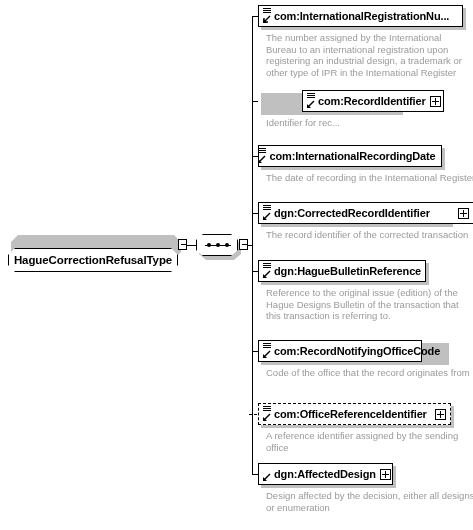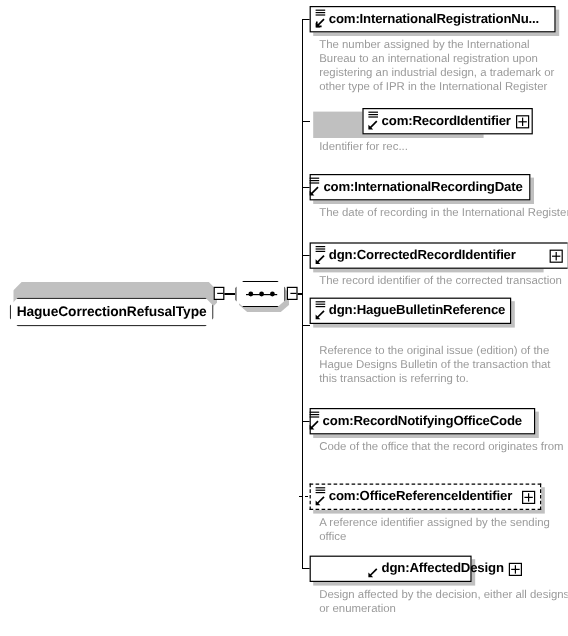--- a/index.html
+++ b/index.html
@@ -358,21 +358,21 @@
             <path d="M1 8 L1 4 L5 8 Z" fill="#000"></path>
           </svg>
         </span>
       </span>
       <span class="el-label">dgn:CorrectedRecordIdentifier</span>
       <span class="plus"></span>
     </div>
   </div>
   <div class="el-desc" style="top:229px; left:266px;">The record identifier of the corrected transaction</div>
 
-  <div class="node" style="top:248px; width:136px;">
+  <div class="node" style="top:260px; width:136px;">
     <div class="el-shadow" style="width:168px; height:22px;"></div>
     <div class="el-box" style="width:168px;">
       <span class="el-icon">
         <span class="lines">
             <span></span>
             <span></span>
             <span></span>
           </span>
         <span class="arrow">
           <svg width="9" height="9" viewBox="0 0 9 9">
@@ -382,21 +382,21 @@
         </span>
       </span>
       <span class="el-label">dgn:HagueBulletinReference</span>
       <span class="spacer-right"></span>
     </div>
   </div>
   <div class="el-desc" style="top:287px; left:266px;">Reference to the original issue (edition) of the Hague Designs Bulletin of the transaction that this transaction is referring to.</div>
 
   <div class="node" style="top:340px; width:188px;">
     <div class="el-shadow" style="width:188px; height:22px;"></div>
-    <div class="el-box" style="width:188px;justify-content:flex-end;">
+    <div class="el-box" style="width:164px;">
       <span class="el-icon">
         <span class="lines">
             <span></span>
             <span></span>
             <span></span>
           </span>
         <span class="arrow">
           <svg width="9" height="9" viewBox="0 0 9 9">
             <path d="M8 1 L2 7" stroke="#000" stroke-width="1.4" fill="none"></path>
             <path d="M1 8 L1 4 L5 8 Z" fill="#000"></path>
@@ -426,21 +426,21 @@
         </span>
       </span>
       <span class="el-label">com:OfficeReferenceIdentifier</span>
       <span class="plus"></span>
     </div>
   </div>
   <div class="el-desc" style="top:430px; left:266px;">A reference identifier assigned by the sending office</div>
 
   <div class="node" style="top:463px; width:135px;">
     <div class="el-shadow" style="width:135px; height:22px;"></div>
-    <div class="el-box" style="width:135px;padding-left:44px;">
+    <div class="el-box" style="width:135px;">
       <span class="el-icon">
         <span class="arrow">
           <svg width="9" height="9" viewBox="0 0 9 9">
             <path d="M8 1 L2 7" stroke="#000" stroke-width="1.4" fill="none"></path>
             <path d="M1 8 L1 4 L5 8 Z" fill="#000"></path>
           </svg>
         </span>
       </span>
       <span class="el-label">dgn:AffectedDesign</span>
       <span class="plus"></span>

